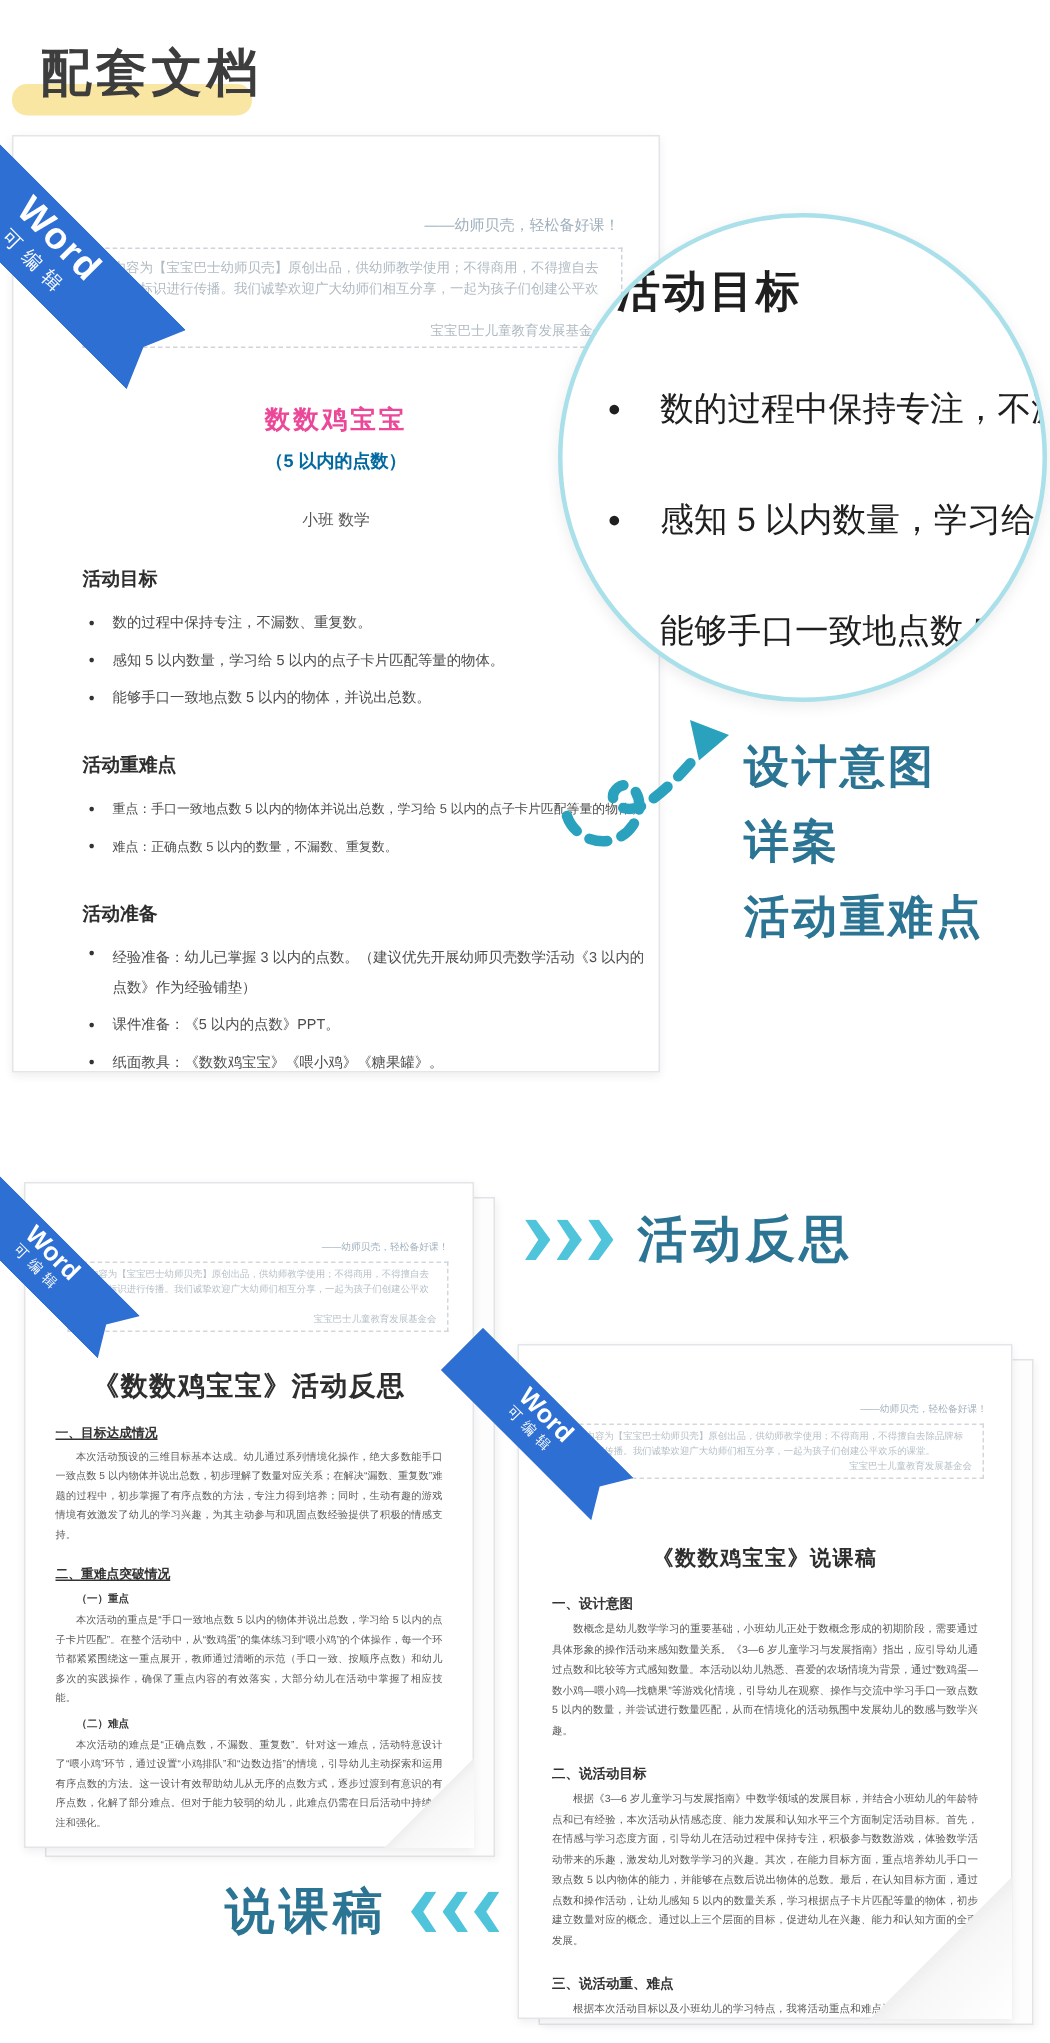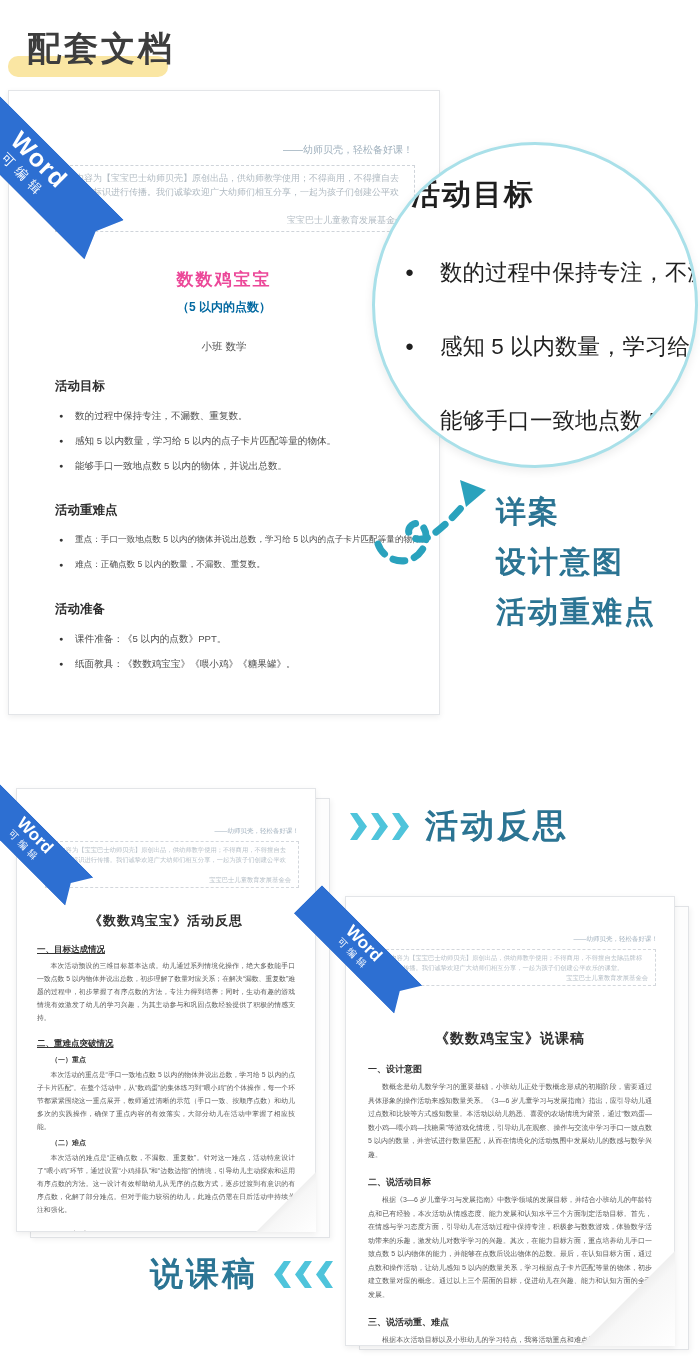--- a/index.html
+++ b/index.html
@@ -73,21 +73,21 @@
   .sm .disclaimer .sign { text-align:right; }
   .sm .t-main { text-align:center; font-weight:bold; color:#2e2e2e; letter-spacing:1px; }
   .sm h3 { font-size:8.5px; font-weight:bold; color:#333; }
   .sm h4 { font-size:7px; font-weight:bold; color:#3a3a3a; }
   .sm p { font-size:6.8px; line-height:13px; color:#5b5b5b; text-align:justify; text-indent:2em; }
 
   
   .doc2 { left:16px; top:788px; width:300px; height:444px; z-index:2; }
   .bs2 { left:30px; top:798px; width:300px; height:440px; z-index:1; }
   .doc2 .disclaimer { margin:5px 16px 0 28px; padding:3px 7px 2px; }
-  .doc2 .t-main { margin-top:24px; font-size:13px; }
+  .doc2 .t-main { margin-top:24px; font-size:18px; }
   .doc2 h3 { margin:14px 20px 0 20px;text-decoration:underline; }
   .doc2 h4 { margin:5px 20px 0 34px; }
   .doc2 p { margin:3px 20px 0 20px; }
 
   
   .doc3 { left:345px; top:896px; width:330px; height:450px; z-index:2; }
   .bs3 { left:359px; top:906px; width:330px; height:444px; z-index:1; }
   .doc3 .disclaimer { margin:5px 18px 0 30px; padding:3px 7px 2px; }
   .doc3 .t-main { margin-top:44px; font-size:14px; }
   .doc3 h3 { margin:15px 22px 0 22px; font-size:9px; }
@@ -133,42 +133,43 @@
       </ul>
 
       <div class="sec-h">活动重难点</div>
       <ul class="tight">
         <li>重点：手口一致地点数 5 以内的物体并说出总数，学习给 5 以内的点子卡片匹配等量的物体。</li>
         <li>难点：正确点数 5 以内的数量，不漏数、重复数。</li>
       </ul>
 
       <div class="sec-h">活动准备</div>
       <ul class="prep">
+        <li class="wrap">经验准备：幼儿已掌握 3 以内的点数。（建议优先开展幼师贝壳数学活动《3 以内的点数》作为经验铺垫）</li>
         <li>课件准备：《5 以内的点数》PPT。</li>
         <li>纸面教具：《数数鸡宝宝》《喂小鸡》《糖果罐》。</li>
       </ul>
 
     </div>
   </div>
 
   <div class="magnifier">
     <div class="mg-h">活动目标</div>
     <div class="mg-row mg-r0"><span class="dot">●</span><span>数的过程中保持专注，不漏数、重复数。</span></div>
     <div class="mg-row mg-r1"><span class="dot">●</span><span>感知 5 以内数量，学习给 5 以内的点子卡片匹配等量的物体。</span></div>
     <div class="mg-row mg-r2"><span class="dot">●</span><span>能够手口一致地点数 5 以内的物体，并说出总数。</span></div>
   </div>
 
   <svg class="arrow-svg" width="118" height="96" viewBox="0 0 118 96">
     <path d="M6,66 C12,84 38,90 50,72 C60,57 50,40 40,47 C30,55 44,68 60,57 C74,47 84,36 94,24" fill="none" stroke="#2aa2bd" stroke-width="7" stroke-linecap="round" stroke-dasharray="12 10"></path>
     <polygon points="88,2 114,12 94,29" fill="#2aa2bd"></polygon>
   </svg>
 
   <div class="callouts">
+    <div>设计意图</div>
     <div>详案</div>
-    <div>设计意图</div>
     <div>活动重难点</div>
   </div>
 
   <div class="big-label lbl-reflect">
     <span class="chev"></span>
     <span class="chev"></span>
     <span class="chev"></span>
     <span class="txt">活动反思</span>
   </div>
 

